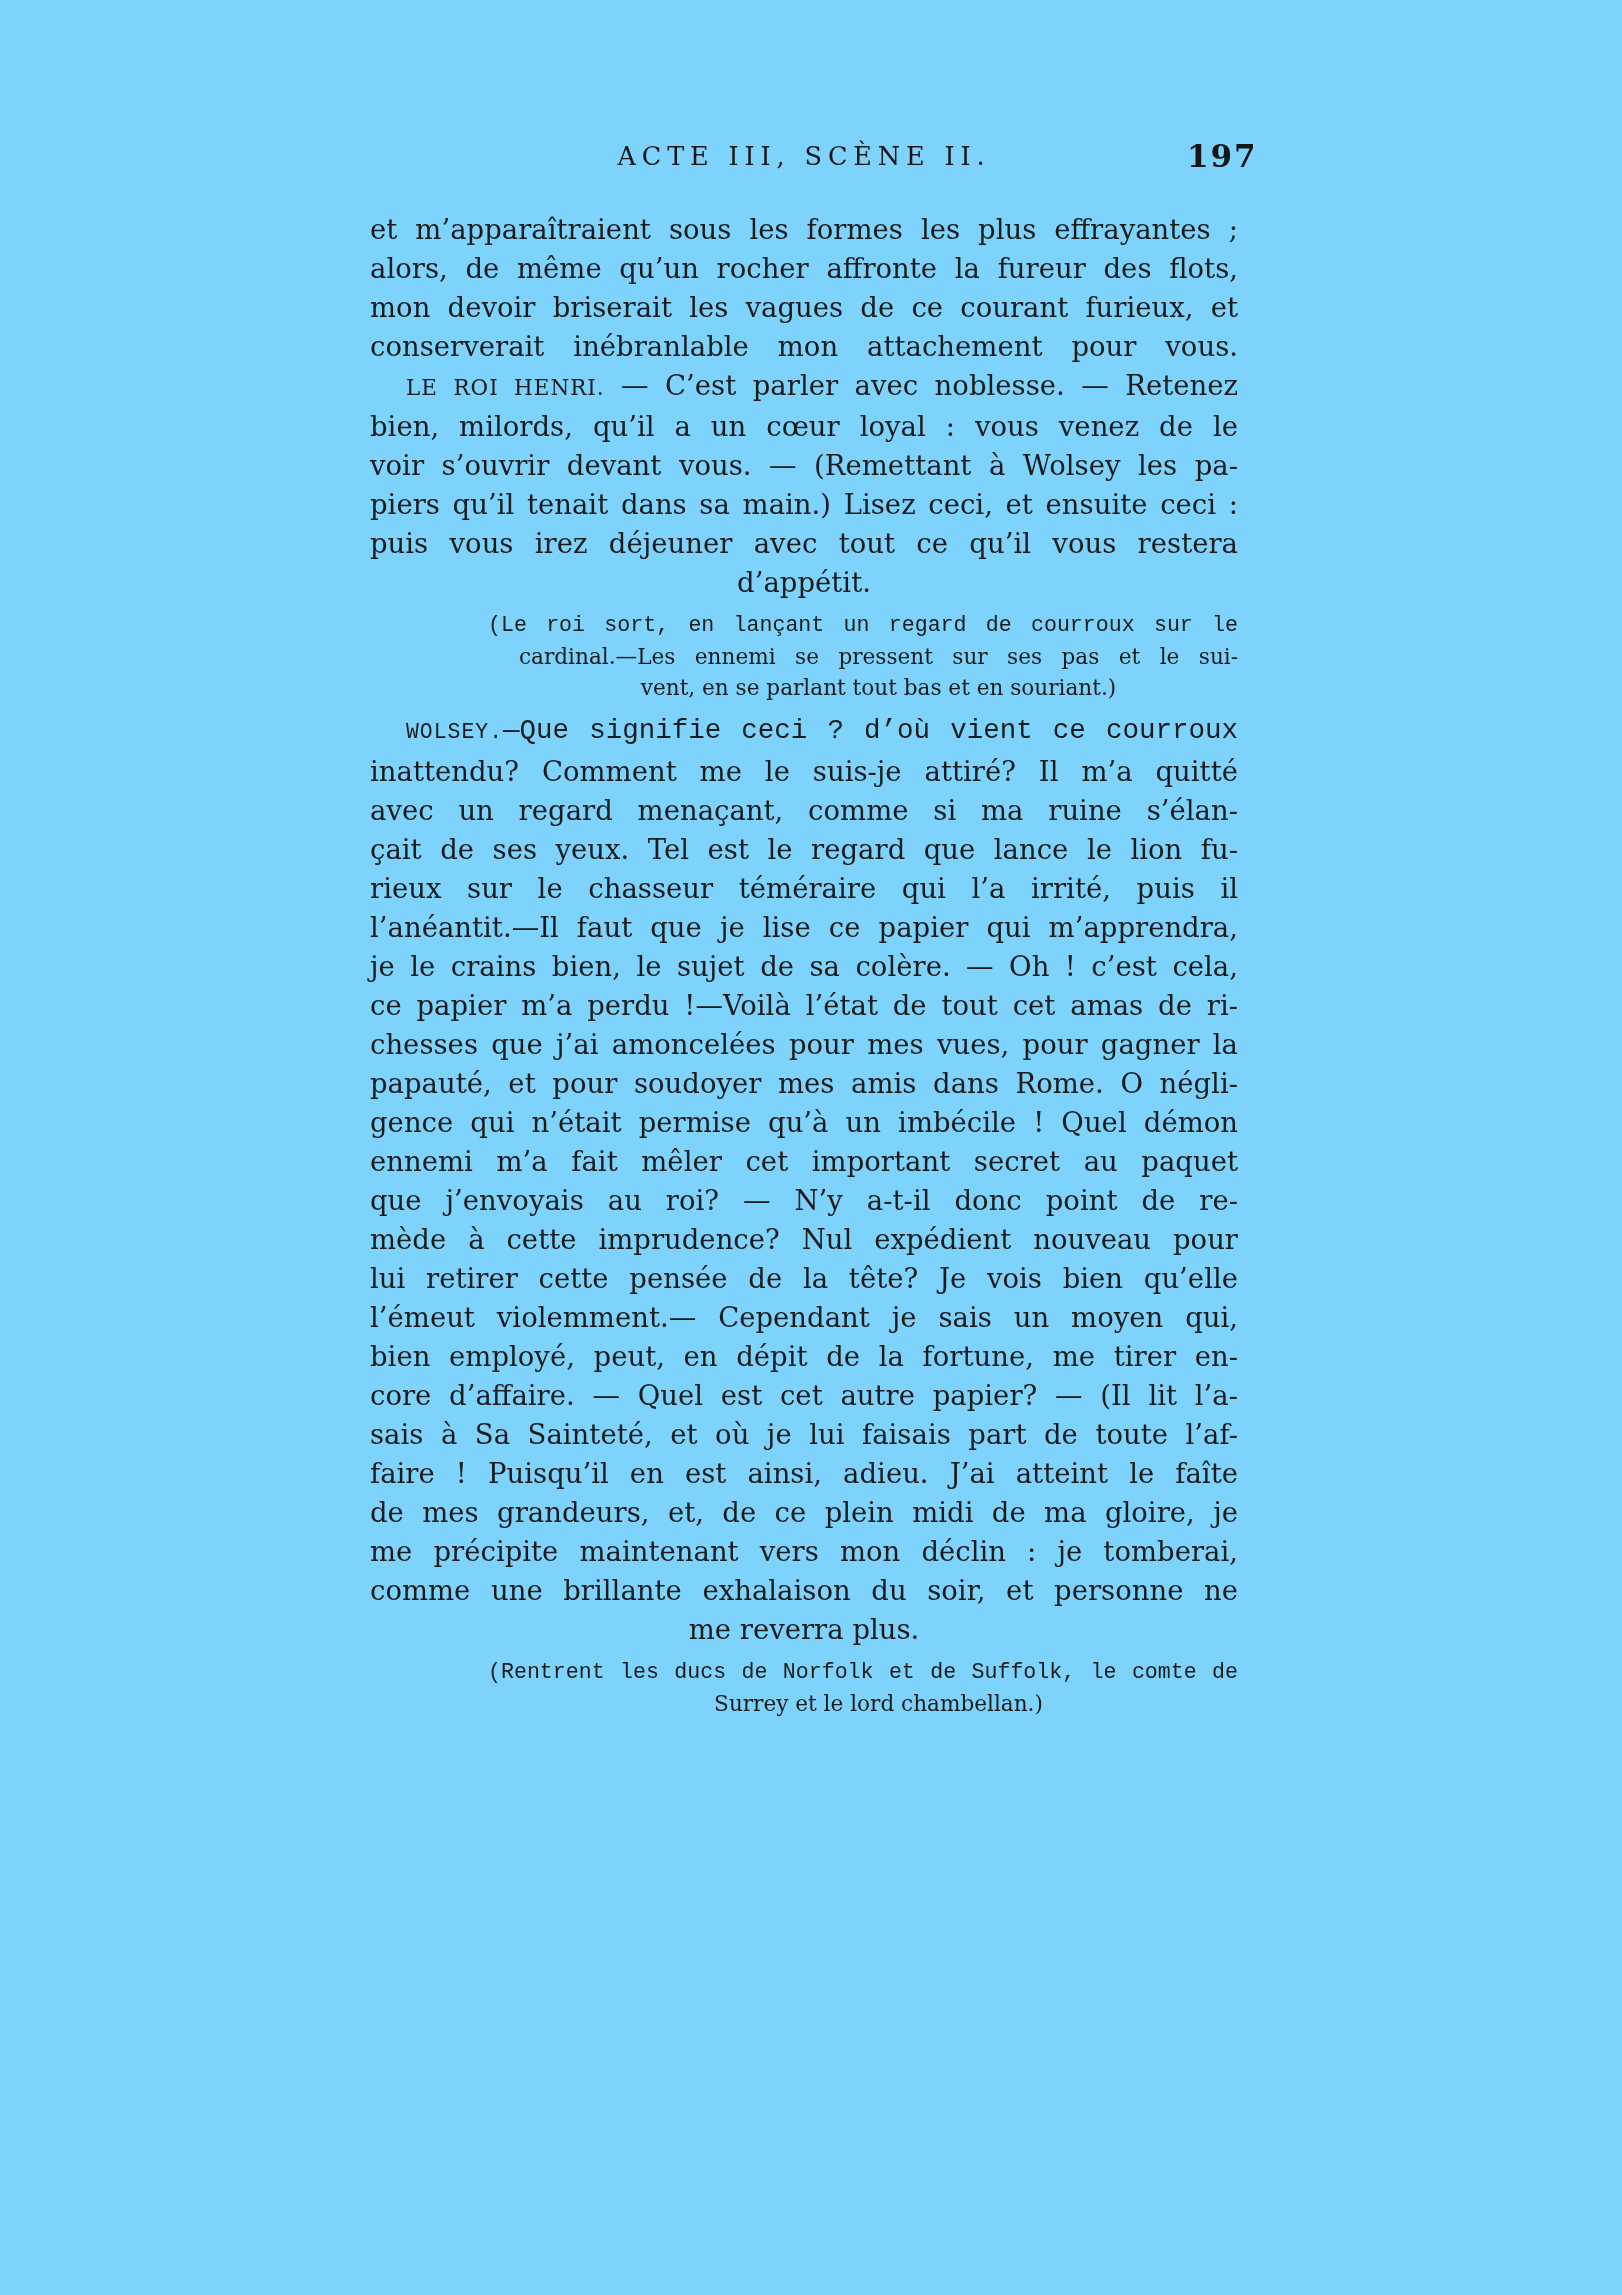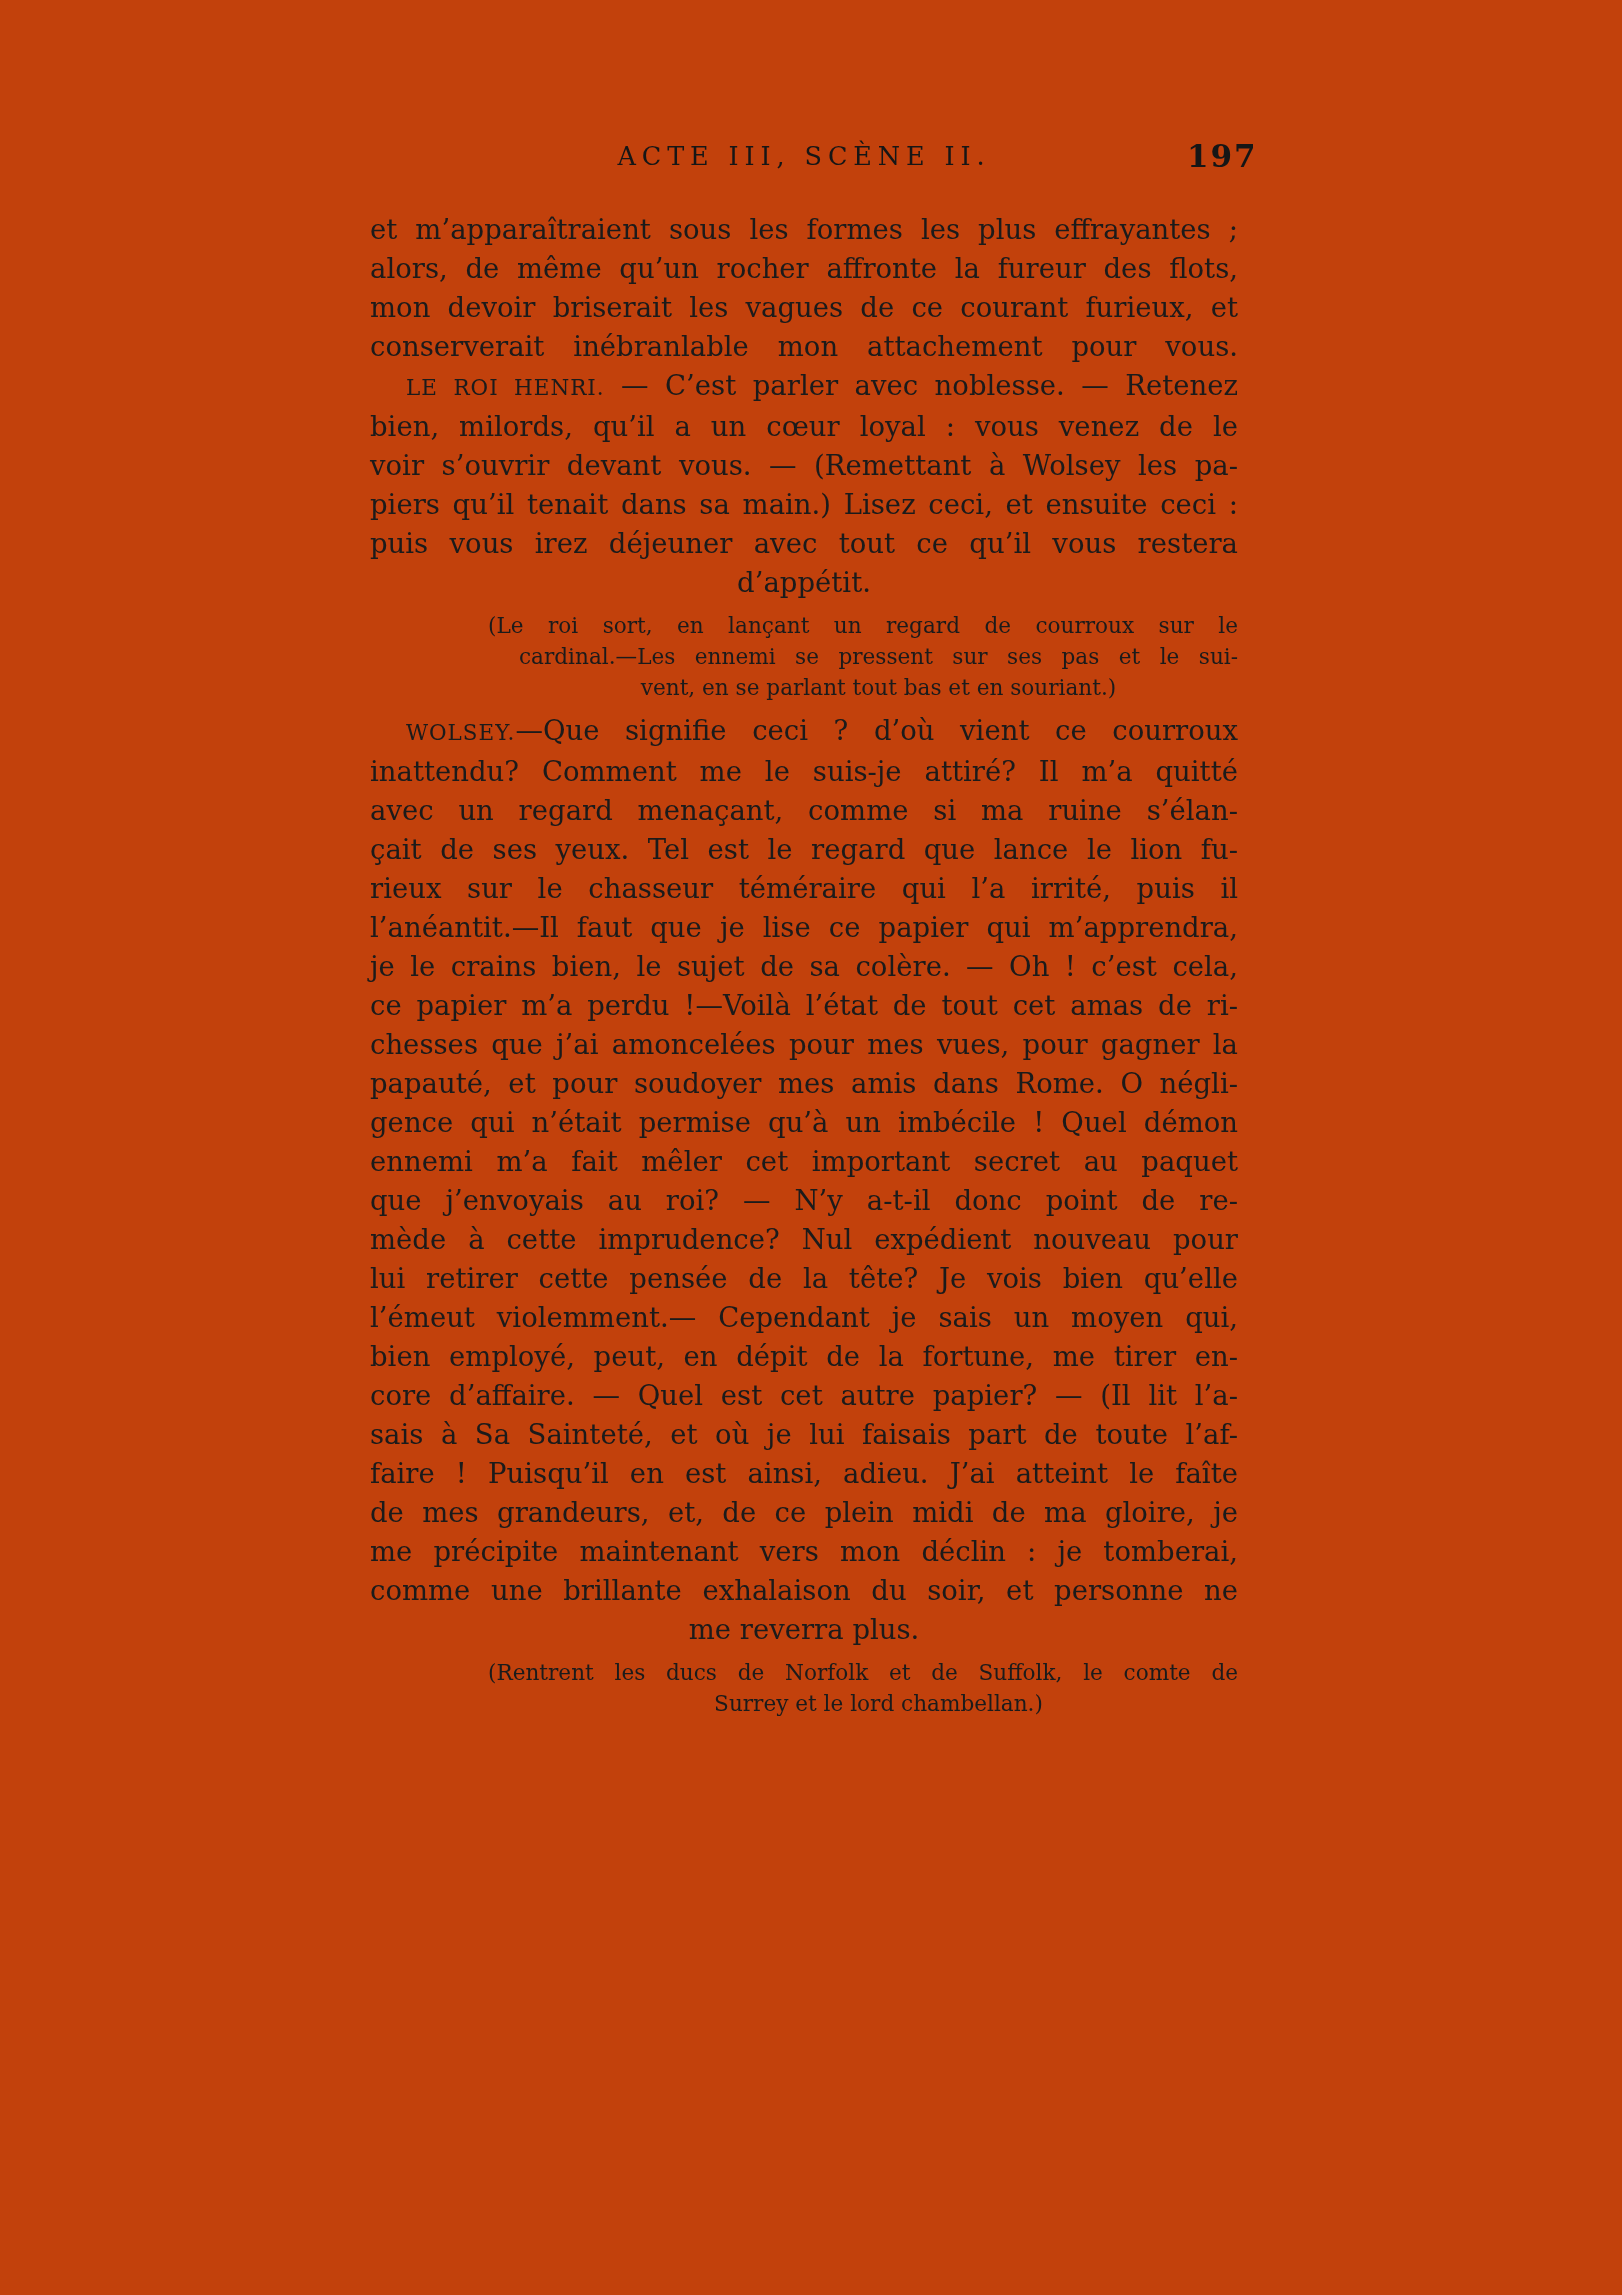--- a/index.html
+++ b/index.html
@@ -56,31 +56,31 @@
     text-align-last: justify;
     text-justify: inter-word;
   }
   .ind { text-indent: 36px; }
   .st {
     font-size: 21.6px;
     line-height: 31px;
   }
   .sf  { margin-left: 118px; }
   .sc2 { margin-left: 149px; }
-  .gap { margin-top: 7.9px; }
+  .gap { margin-top: 7.9px; font-family: Liberation Mono, monospace; }
   .it  { }
   .scaps {
     font-size: 0.78em;
     letter-spacing: 1px;
   }
 </style>
 </head>
 <body>
 
-<div class="page" style="background: #c2410c;">
+<div class="page" style="background: #7dd3fc;">
   <div class="running-header">
     <div class="header-title">ACTE III, SCÈNE II.</div>
     <div class="page-number">197</div>
   </div>
   <div class="text-block" style="color: rgb(27, 27, 27);">
       <div class="ln j"><span>et m’apparaîtraient sous les formes les plus effrayantes ;</span></div>
       <div class="ln j"><span>alors, de même qu’un rocher affronte la fureur des flots,</span></div>
       <div class="ln j"><span>mon devoir briserait les vagues de ce courant furieux, et</span></div>
       <div class="ln j"><span>conserverait inébranlable mon attachement pour vous.</span></div>
       <div class="ln j ind"><span class="scaps">LE ROI HENRI.</span><span> — C’est parler avec noblesse. — Retenez</span></div>

